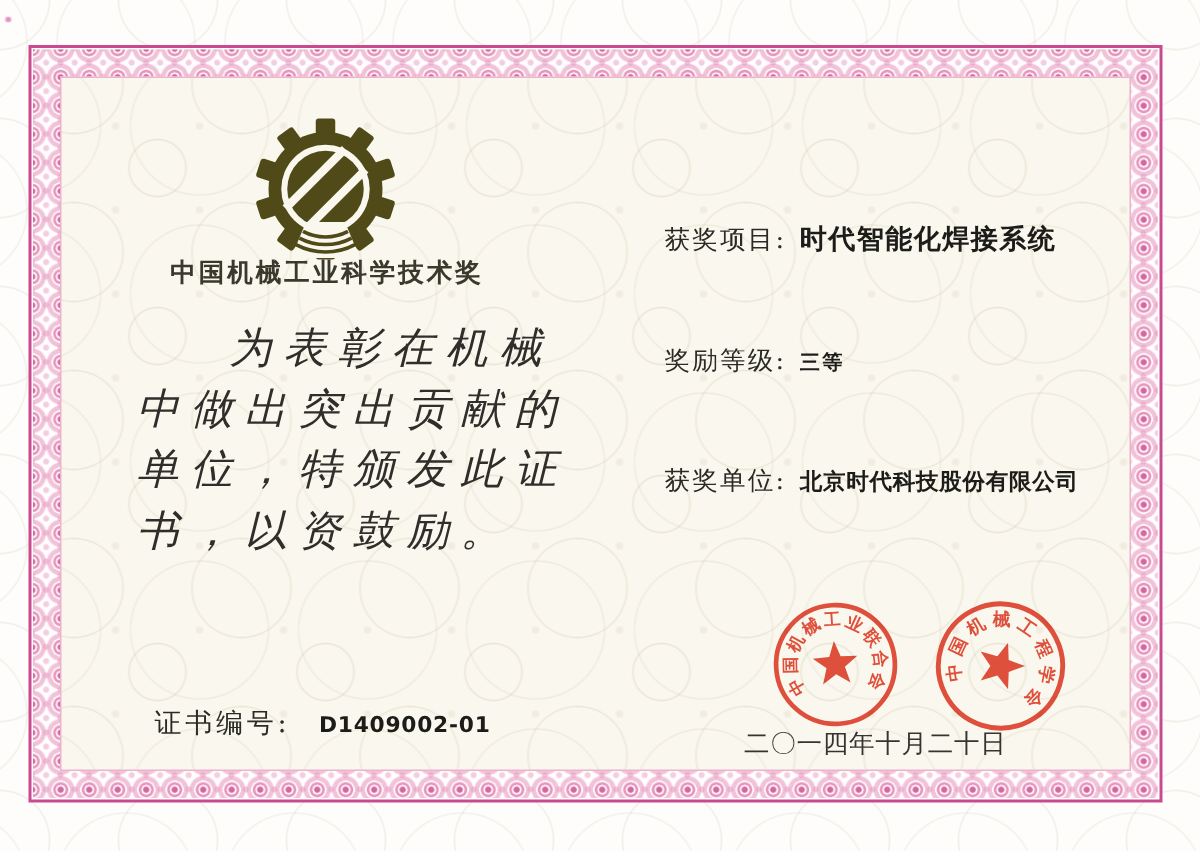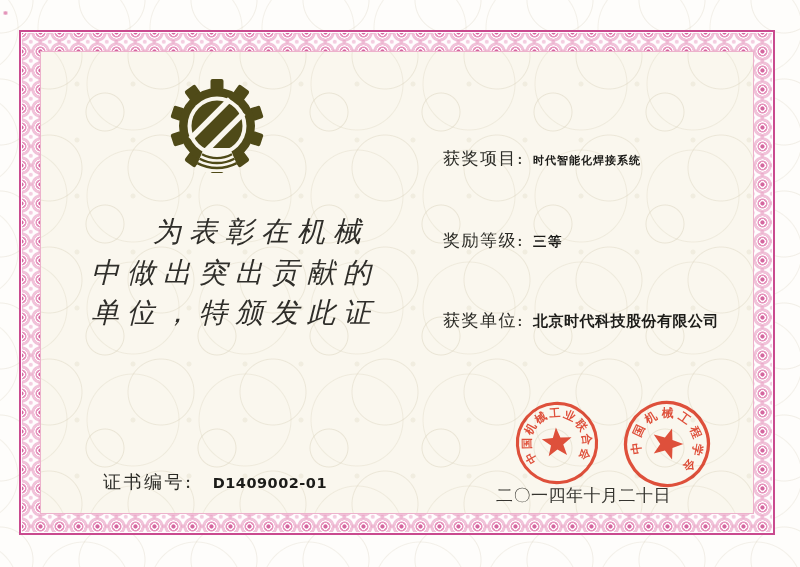--- a/index.html
+++ b/index.html
@@ -67,21 +67,21 @@
   }
   .cite-line { white-space:nowrap; }
   .cite-line.indent { padding-left:62px; }
 
   .field { position:absolute; left:443px; white-space:nowrap; }
   .field .flabel {
     display:inline-block; width:85px;
     font-family:"DejaVu Serif", serif; font-size:17px; letter-spacing:1.5px; color:#2b2b26;
   }
   .field .fvalue { font-family:"DejaVu Sans", sans-serif; font-weight:bold; color:#1c1c19; letter-spacing:1px; }
-  .field.f1 { top:147px; } .field.f1 .fvalue { font-size:11px; }
+  .field.f1 { top:147px; } .field.f1 .fvalue { font-size:18px; }
   .field.f2 { top:229px; } .field.f2 .fvalue { font-size:13.5px; letter-spacing:1.5px; }
   .field.f3 { top:309px; } .field.f3 .fvalue { font-size:15px; letter-spacing:0.5px; }
 
   .certno { position:absolute; left:103px; top:470px; white-space:nowrap; }
   .certno .flabel { font-family:"DejaVu Serif", serif; font-size:18px; letter-spacing:2.5px; color:#2b2b26; }
   .certno .fvalue { font-family:"DejaVu Sans", sans-serif; font-weight:bold; font-size:14.5px;
     letter-spacing:0.5px; color:#1c1c19; margin-left:14px; }
 
   .issue-date {
     position:absolute; left:496px; top:452px; white-space:nowrap;
@@ -127,25 +127,27 @@
         <rect x="-28" y="7" width="56" height="5.5"></rect>
       </g>
       <polygon points="-13,22 -23,46 23,46 13,22" fill="#faf7ee"></polygon>
       <g fill="none" stroke="#4f4a18" stroke-width="2.4">
         <path d="M -15,28.3 A 32 32 0 0 0 15,28.3"></path>
         <path d="M -17.4,32.7 A 37 37 0 0 0 17.4,32.7"></path>
         <path d="M -19.7,37.1 A 42 42 0 0 0 19.7,37.1"></path>
       </g>
     </svg>
 
+    <div class="award-title">中国机械工业科学技术奖</div>
 
     <div class="citation">
       <div class="cite-line indent">为表彰在机械</div>
       <div class="cite-line">中做出突出贡献的</div>
       <div class="cite-line">单位，特颁发此证</div>
+      <div class="cite-line">书，以资鼓励。</div>
     </div>
 
     <div class="field f1">
       <span class="flabel">获奖项目:</span>
       <span class="fvalue">时代智能化焊接系统</span>
     </div>
     <div class="field f2">
       <span class="flabel">奖励等级:</span>
       <span class="fvalue">三等</span>
     </div>

